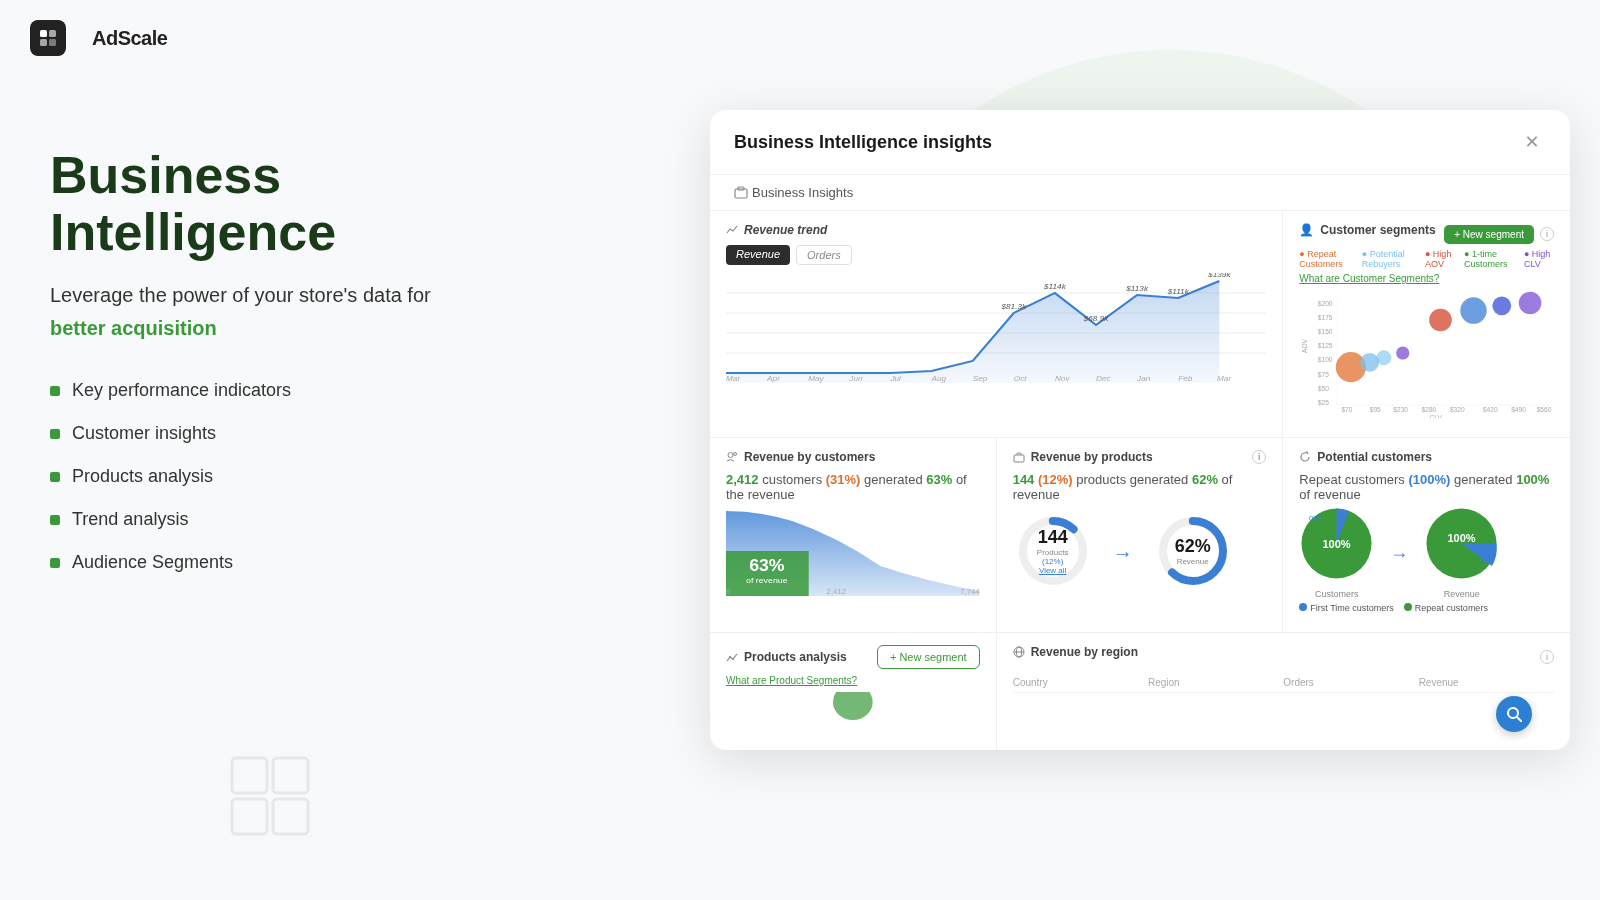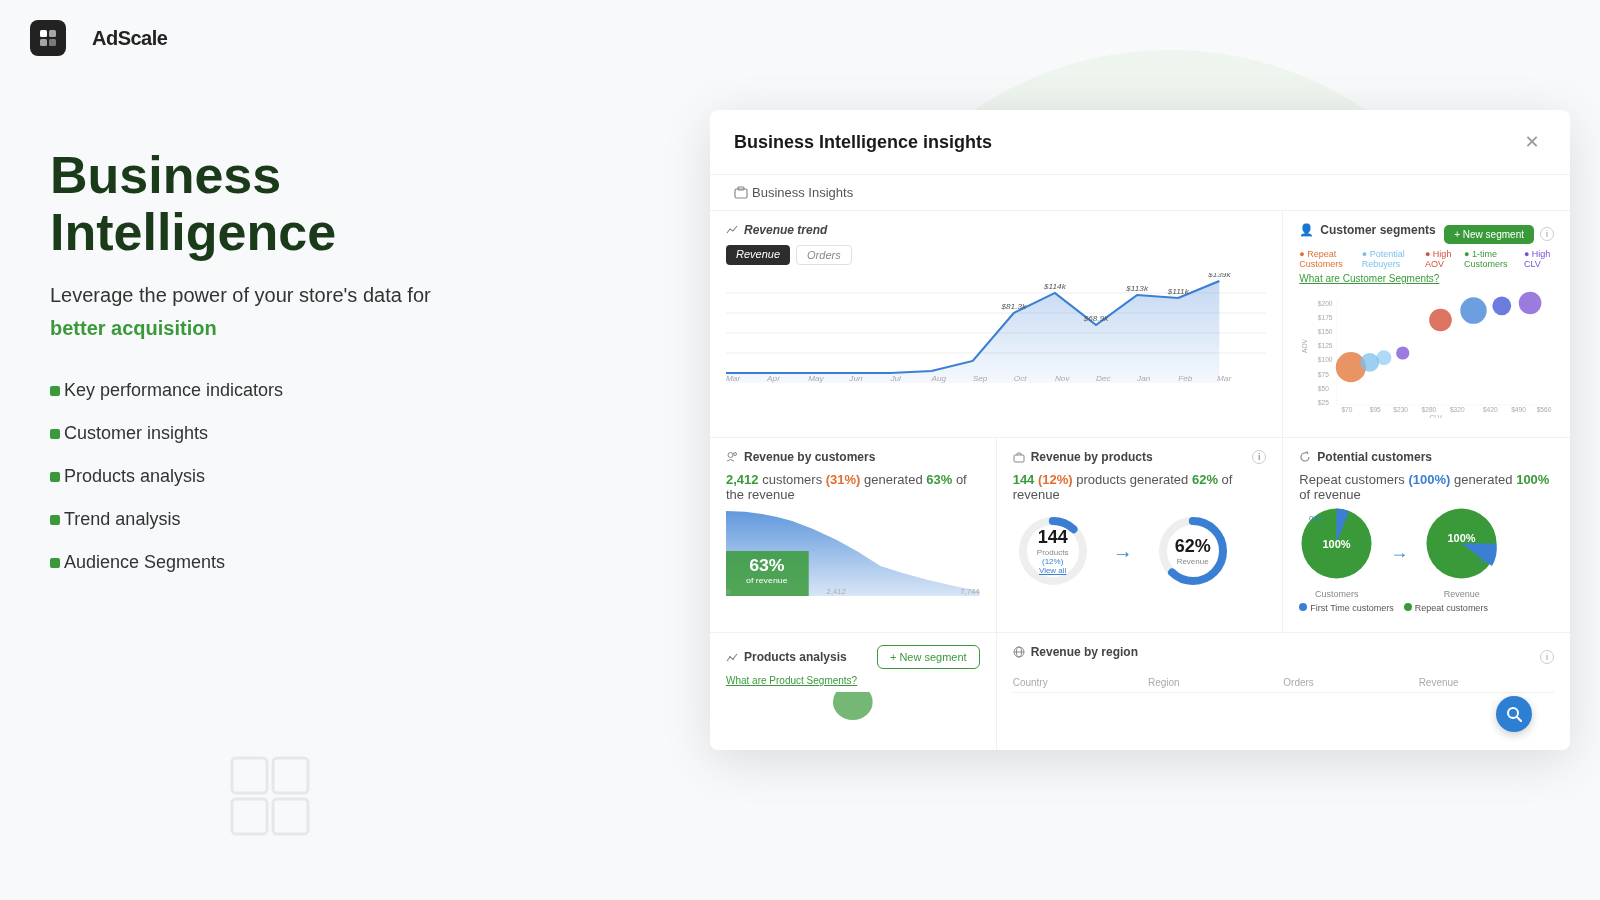--- a/index.html
+++ b/index.html
@@ -80,21 +80,21 @@
       color: #3a9a3a;
       font-weight: 600;
     }
     .features-list {
       margin-top: 40px;
       list-style: none;
     }
     .features-list li {
       display: flex;
       align-items: center;
-      gap: 4px;
+      gap: 12px;
       font-size: 18px;
       color: #333;
       margin-bottom: 22px;
       font-weight: 500;
     }
     .bullet {
       width: 10px;
       height: 10px;
       background: #3a9a3a;
       border-radius: 2px;
@@ -102,21 +102,21 @@
     }
 
     
     .dashboard-card {
       position: absolute;
       right: 30px;
       top: 110px;
       width: 860px;
       height: 640px;
       background: white;
-      border-radius: 8px;
+      border-radius: 16px;
       box-shadow: 0 10px 50px rgba(0,0,0,0.12);
       z-index: 20;
       overflow: hidden;
     }
 
     .card-header {
       padding: 18px 24px;
       display: flex;
       align-items: center;
       justify-content: space-between;

